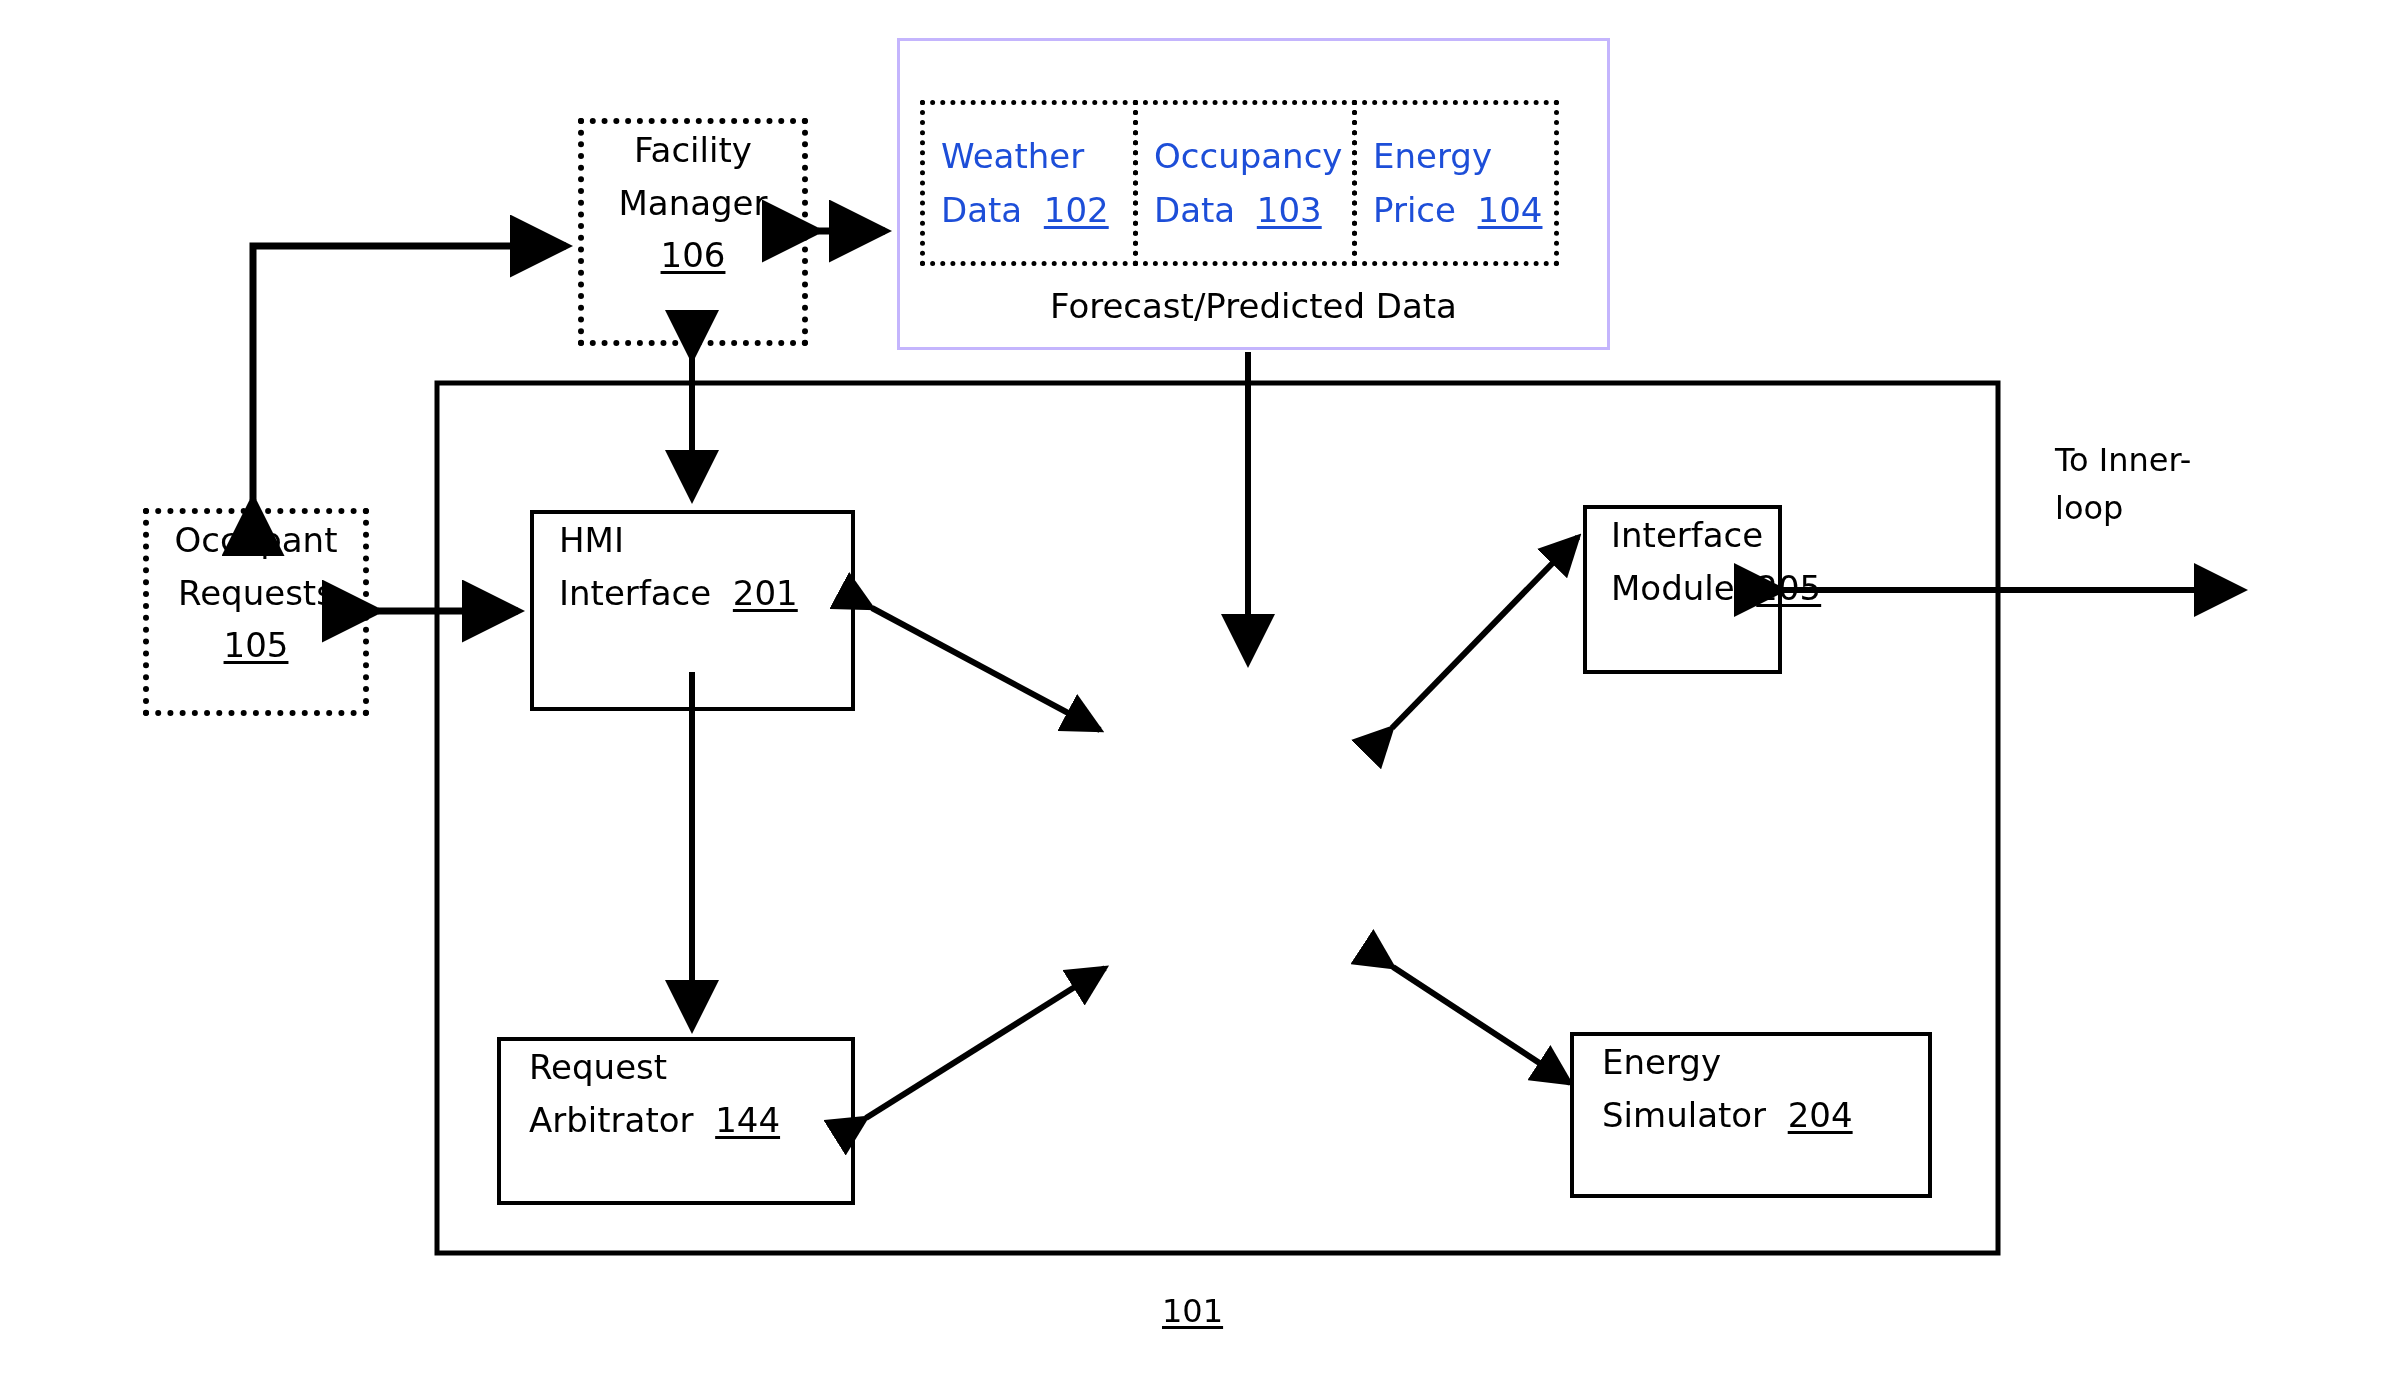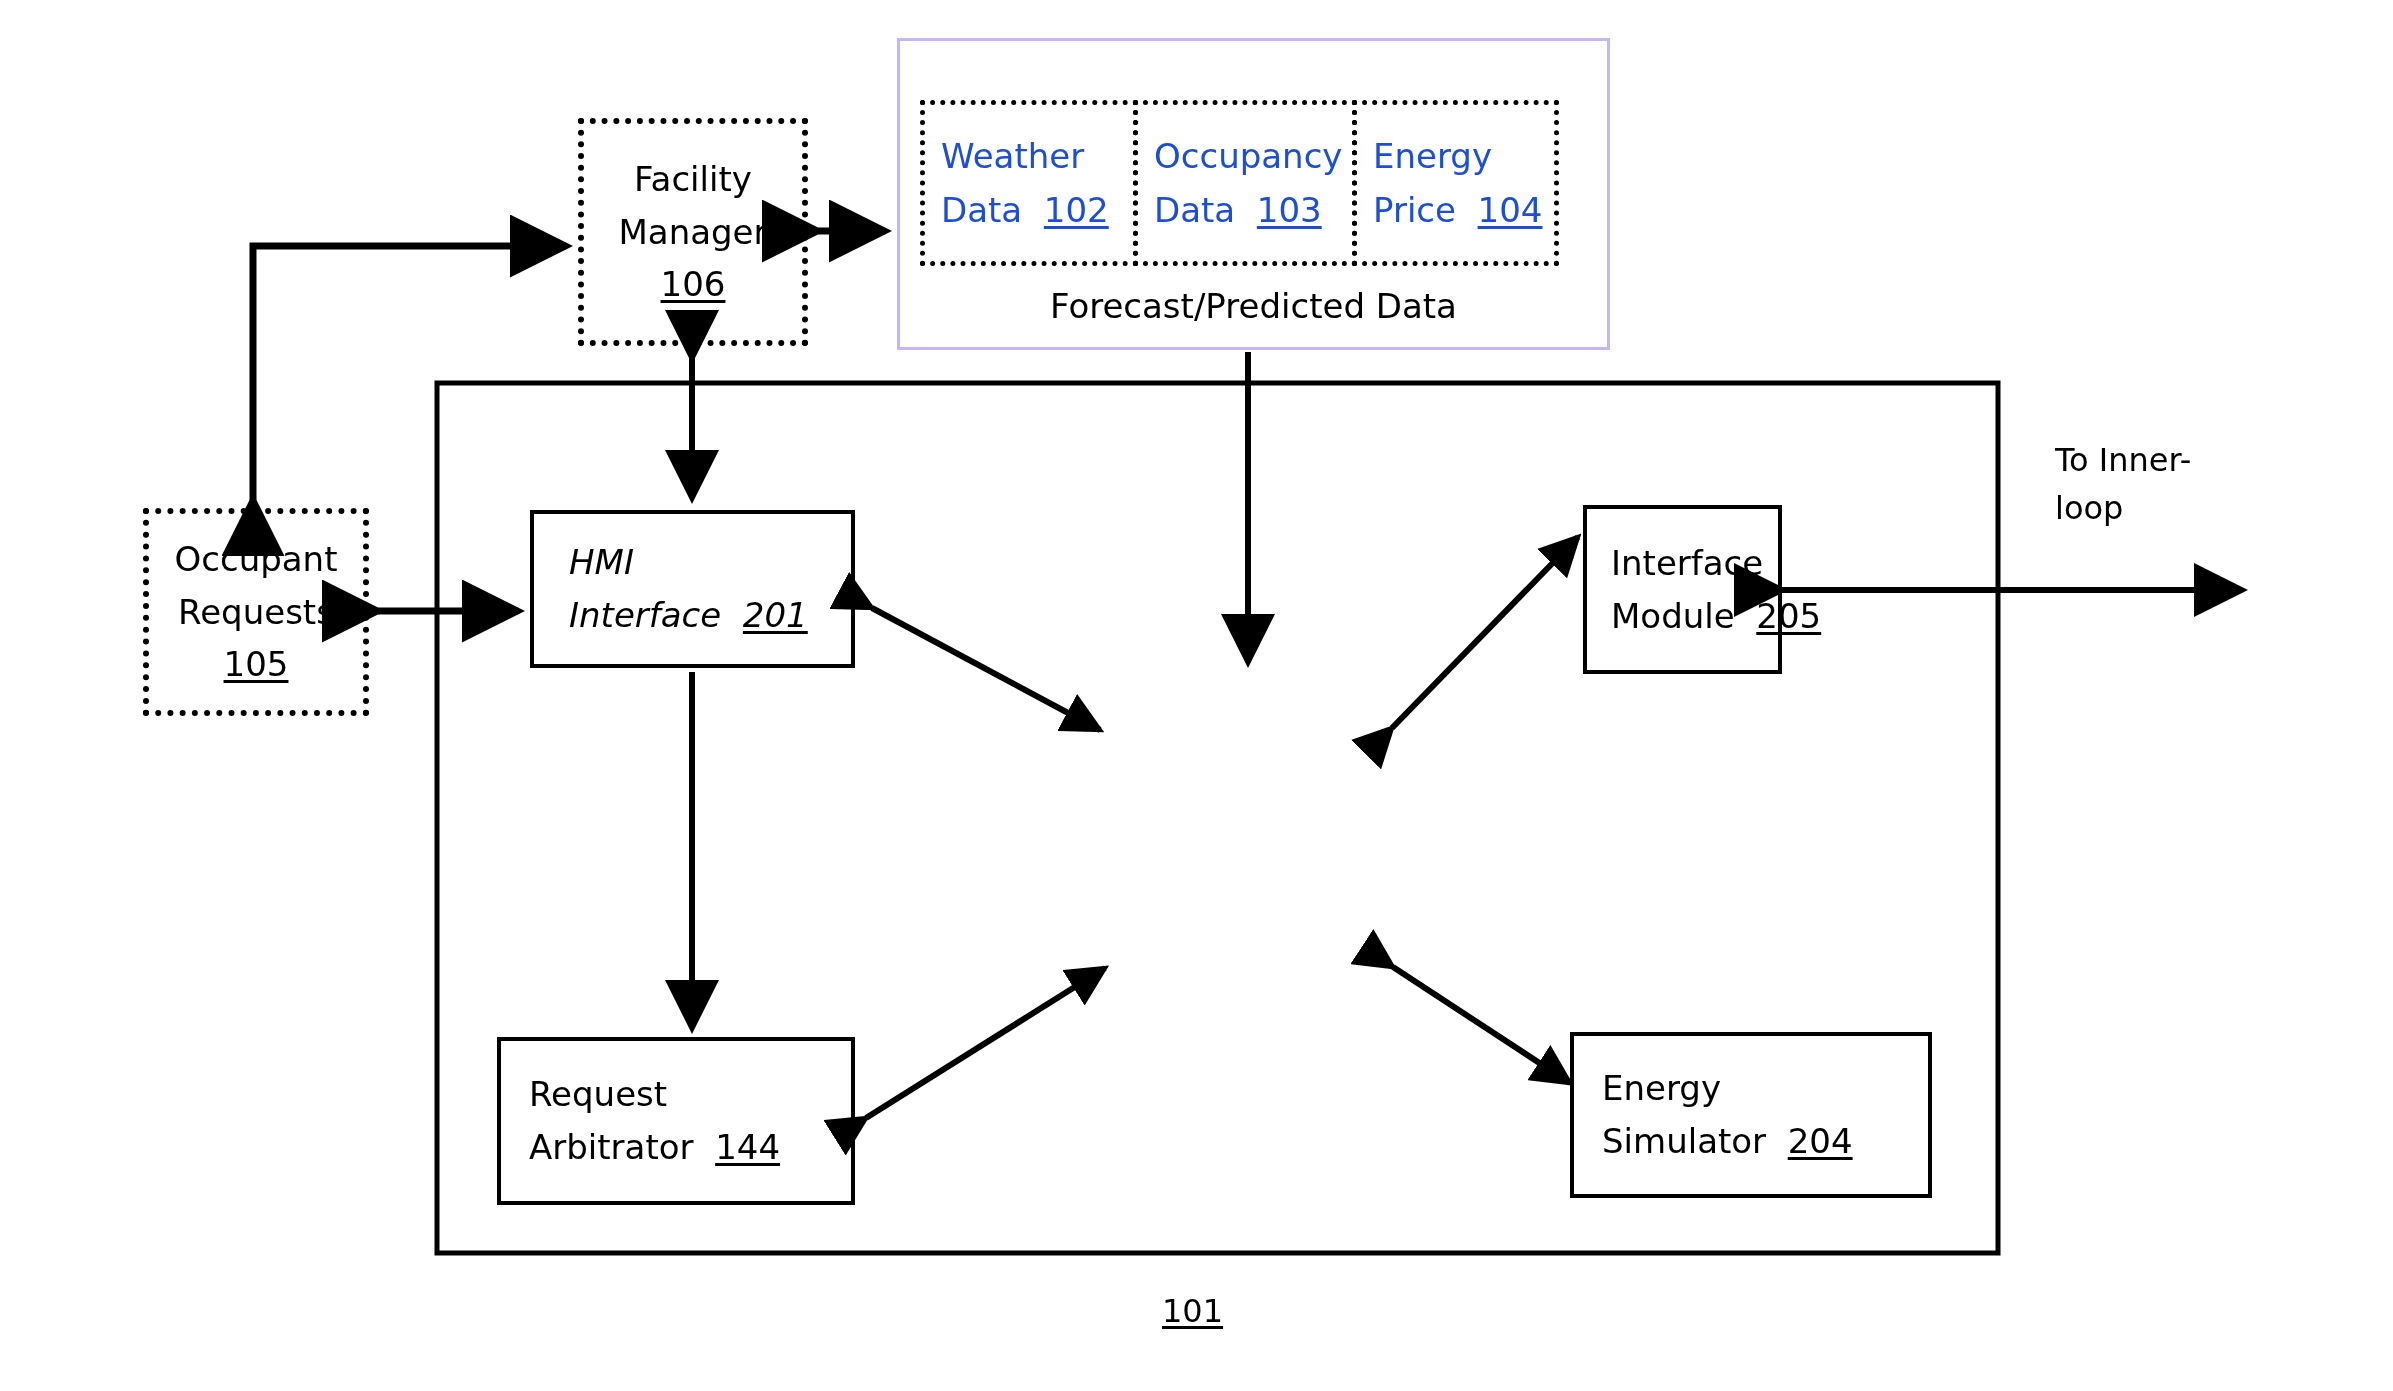--- a/index.html
+++ b/index.html
@@ -14,21 +14,20 @@
     background: #ffffff;
     font-family: "DejaVu Sans", sans-serif;
     overflow: hidden;
   }
   .node {
     position: absolute;
     box-sizing: border-box;
     display: flex;
     flex-direction: column;
     align-items: center;
-    justify-content: center;
     text-align: center;
     color: #000000;
     line-height: 1.55;
     font-size: 34px;
     background: transparent;
   }
   .solid { border: 4px solid #000000; }
   .dotted { border: 6px dotted #000000; }
   .plain { border: 3px solid #c4b5fd; }
   .lbl { display: block; white-space: nowrap; }
@@ -145,21 +144,21 @@
     <span class="lbl">Manager</span>
     <span class="lbl ref">106</span>
   </div>
 
   <div class="node dotted" style="left:143px; top:508px; width:226px; height:208px;">
     <span class="lbl">Occupant</span>
     <span class="lbl">Requests</span>
     <span class="lbl ref">105</span>
   </div>
 
-  <div class="node solid" style="left:530px; top:510px; width:325px; height:158px; align-items:flex-start; padding-left:35px;font-style:italic;">
+  <div class="node solid" style="left:530px; top:510px; width:325px; height:201px; align-items:flex-start; padding-left:25px;">
     <span class="lbl">HMI</span>
     <span class="lbl">
       <span>Interface</span>
       &nbsp;<span class="inline-ref">201</span>
     </span>
   </div>
 
   <div class="node solid" style="left:497px; top:1037px; width:358px; height:168px; align-items:flex-start; padding-left:28px;">
     <span class="lbl">Request</span>
     <span class="lbl">

